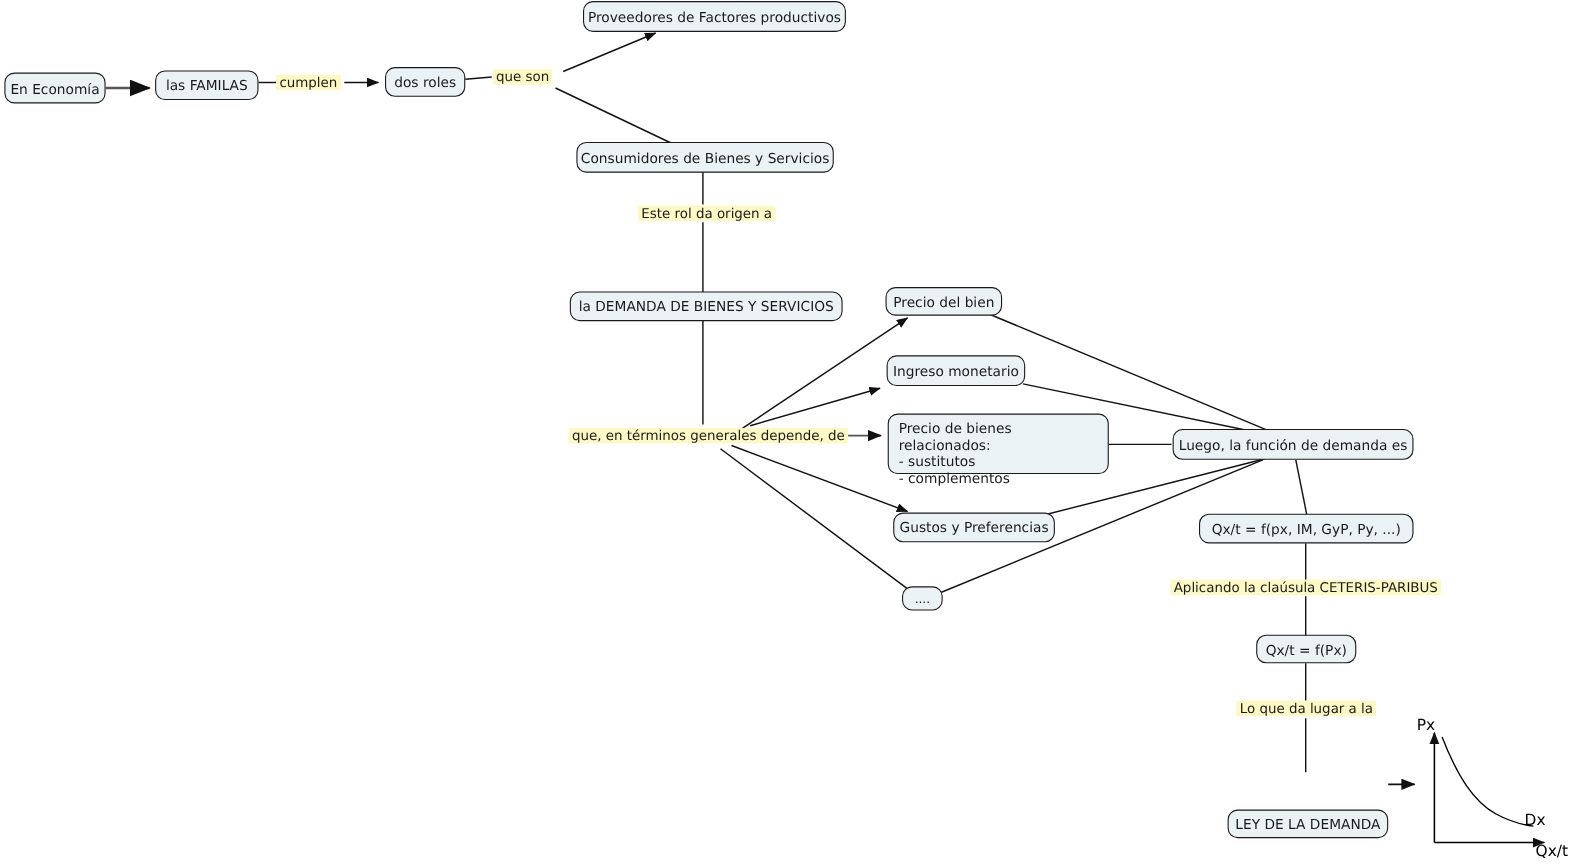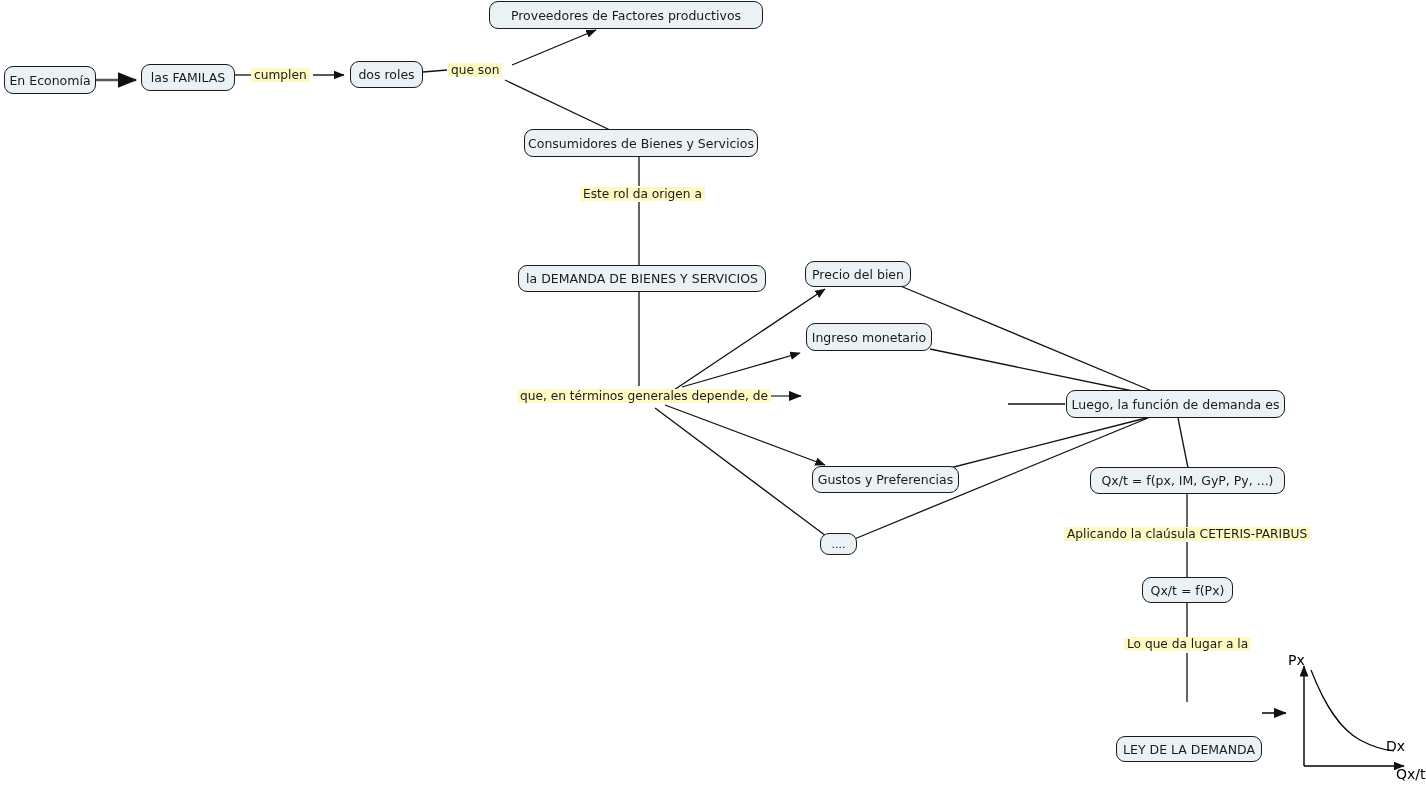--- a/index.html
+++ b/index.html
@@ -136,30 +136,33 @@
       <path d="M1311,670 C1325,706 1340,729 1360,740 C1375,748 1385,750 1394,751" fill="none" stroke="#000000" stroke-width="1.2"></path>
     </g>
   </svg>
 
   <div class="node" style="left:4px; top:66px; width:92px; height:28px;">En Economía</div>
 
   <div class="node" style="left:141px; top:64px; width:94px; height:27px;">las FAMILAS</div>
 
   <div class="node" style="left:350px; top:61px; width:73px; height:27px;">dos roles</div>
 
-  <div class="node" style="left:489px; top:1px; width:274px; height:28px;">Proveedores de Factores productivos</div>
+  <div class="node" style="left:530px; top:1px; width:239px; height:28px;">Proveedores de Factores productivos</div>
 
   <div class="node" style="left:524px; top:129px; width:234px; height:28px;">Consumidores de Bienes y Servicios</div>
 
   <div class="node" style="left:518px; top:265px; width:248px; height:27px;">la DEMANDA DE BIENES Y SERVICIOS</div>
 
   <div class="node" style="left:805px; top:261px; width:106px; height:26px;">Precio del bien</div>
 
   <div class="node" style="left:806px; top:323px; width:126px; height:28px;">Ingreso monetario</div>
 
+  <div class="node multiline left-align" style="left:807px; top:376px; width:201px; height:55px;">Precio de bienes relacionados:
+ - sustitutos
+ - complementos</div>
 
   <div class="node" style="left:812px; top:466px; width:147px; height:27px;">Gustos y Preferencias</div>
 
   <div class="node" style="left:820px; top:533px; width:37px; height:22px; font-size:11px;">....</div>
 
   <div class="node" style="left:1090px; top:467px; width:195px; height:27px;">Qx/t = f(px, IM, GyP, Py, ...)</div>
 
   <div class="node" style="left:1066px; top:390px; width:219px; height:28px;">Luego, la función de demanda es</div>
 
   <div class="node" style="left:1142px; top:577px; width:91px; height:26px;">Qx/t = f(Px)</div>

